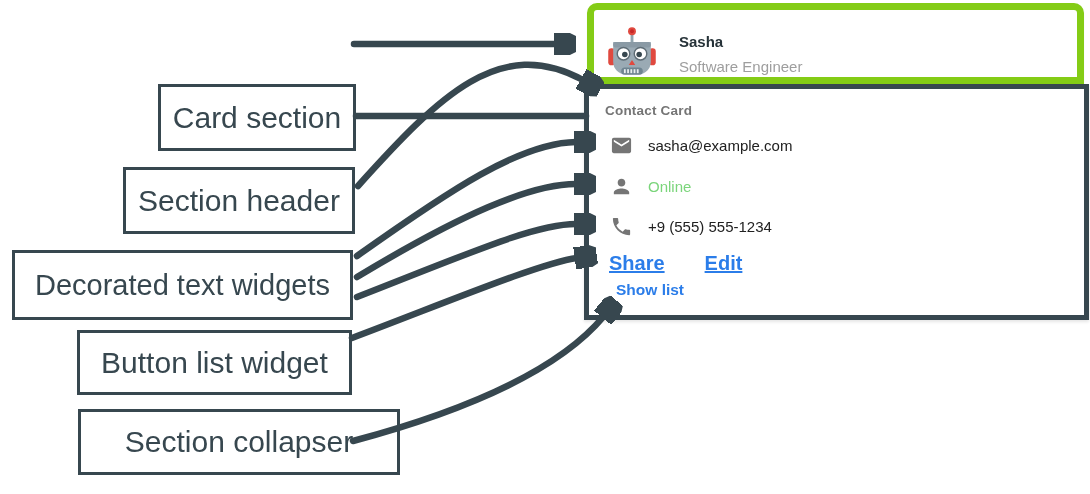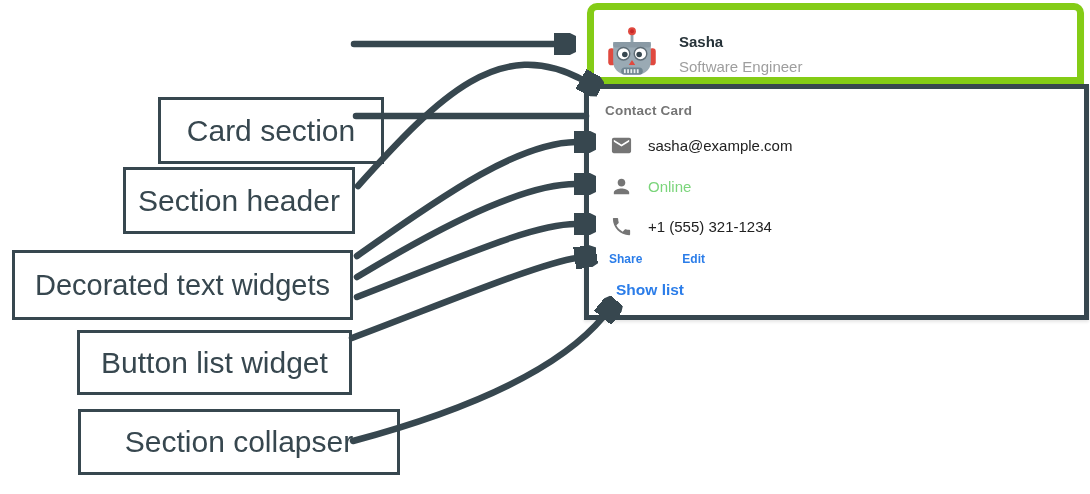--- a/index.html
+++ b/index.html
@@ -16,21 +16,21 @@
     box-sizing:border-box;
     background:#ffffff;
     border:3px solid #37474F;
     color:#37474F;
     display:flex;align-items:center;justify-content:center;
     font-size:30px;
     white-space:nowrap;
     z-index:2;
   }
   .lb1{left:160px;top:11px;width:194px;height:66px;}
-  .lb2{left:158px;top:84px;width:226px;height:67px;margin-top:13px;}
+  .lb2{left:158px;top:84px;width:198px;height:67px;}
   .lb3{left:123px;top:167px;width:232px;height:67px;}
   .lb4{left:12px;top:250px;width:341px;height:70px;font-size:29px;}
   .lb5{left:77px;top:330px;width:275px;height:65px;}
   .lb6{left:78px;top:409px;width:322px;height:66px;}
 
   
   .card-header{
     position:absolute;left:587px;top:3px;width:497px;height:81px;
     box-sizing:border-box;
     background:#ffffff;
@@ -52,21 +52,21 @@
     z-index:1;
   }
   .section-title{position:absolute;left:16px;top:14px;font-size:13.5px;font-weight:700;color:#757575;letter-spacing:.2px;}
   .info-row{position:absolute;left:21px;display:flex;align-items:center;gap:15px;height:24px;}
   .row-email{top:44px;}
   .row-status{top:85px;}
   .row-phone{top:125px;}
   .info-row svg{width:23px;height:23px;flex:0 0 auto;}
   .info-text{font-size:15px;color:#212121;}
   .button-row{position:absolute;left:20px;top:163px;display:flex;}
-  .link-btn{font-size:12px;font-weight:600;cursor:pointer;}
+  .link-btn{font-size:20px;font-weight:600;cursor:pointer;text-decoration:underline;}
   .btn-share{margin-right:40px;}
   .collapser{position:absolute;left:27px;top:192px;font-size:15.5px;font-weight:600;cursor:pointer;}
 
   
   .arrows{position:absolute;left:0;top:0;z-index:3;pointer-events:none;}
   .arrows path{stroke:#37474F;stroke-width:6.5;fill:none;stroke-linecap:round;}
 </style>
 </head>
 <body>
 
@@ -119,21 +119,21 @@
       <svg viewBox="0 0 24 24" fill="#757575">
         <path d="M12 12c2.21 0 4-1.79 4-4s-1.79-4-4-4-4 1.79-4 4 1.79 4 4 4zm0 2c-2.67 0-8 1.34-8 4v2h16v-2c0-2.66-5.33-4-8-4z"></path>
       </svg>
       <span class="info-text" style="color: rgb(123, 213, 123);">Online</span>
     </div>
 
     <div class="info-row row-phone">
       <svg viewBox="0 0 24 24" fill="#757575">
         <path d="M6.62 10.79c1.44 2.83 3.76 5.14 6.59 6.59l2.2-2.21c.27-.27.67-.36 1.02-.24 1.12.37 2.33.57 3.57.57.55 0 1 .45 1 1V20c0 .55-.45 1-1 1-9.39 0-17-7.61-17-17 0-.55.45-1 1-1h3.5c.55 0 1 .45 1 1 0 1.25.2 2.45.57 3.57.11.35.03.74-.25 1.02l-2.2 2.2z"></path>
       </svg>
-      <span class="info-text">+1 (555) 321-1234</span>
+      <span class="info-text">+9 (555) 555-1234</span>
     </div>
 
     <div class="button-row">
       <span class="link-btn btn-share" style="color: rgb(43, 125, 233);">Share</span>
       <span class="link-btn" style="color: rgb(43, 125, 233);">Edit</span>
     </div>
 
     <div class="collapser" style="color: rgb(43, 125, 233);">Show list</div>
   </div>
 

